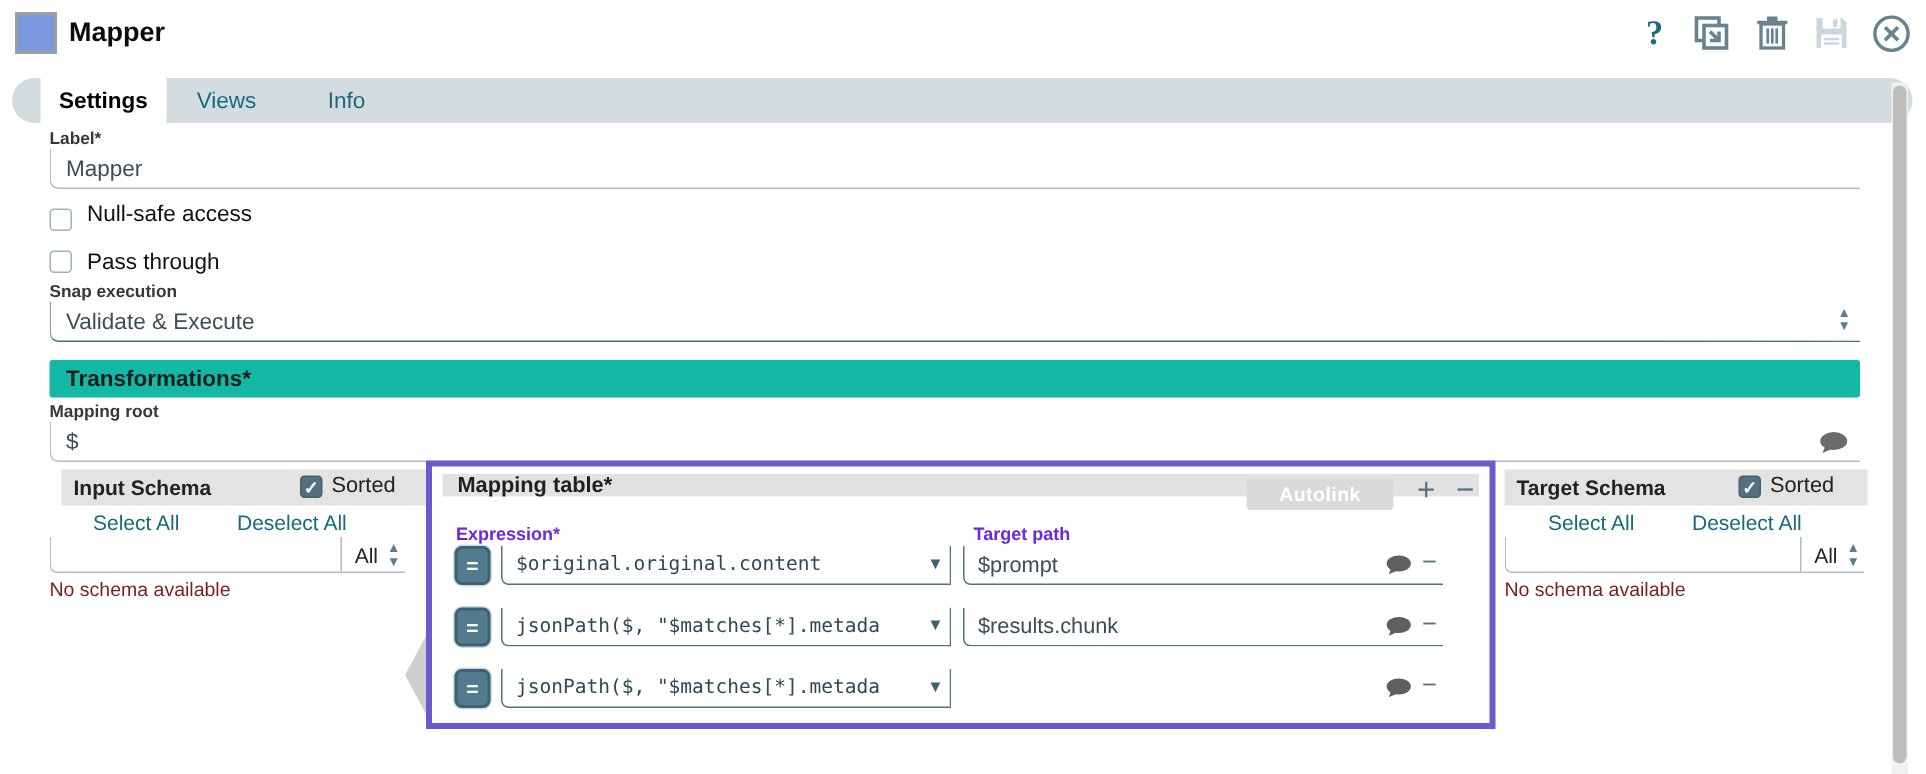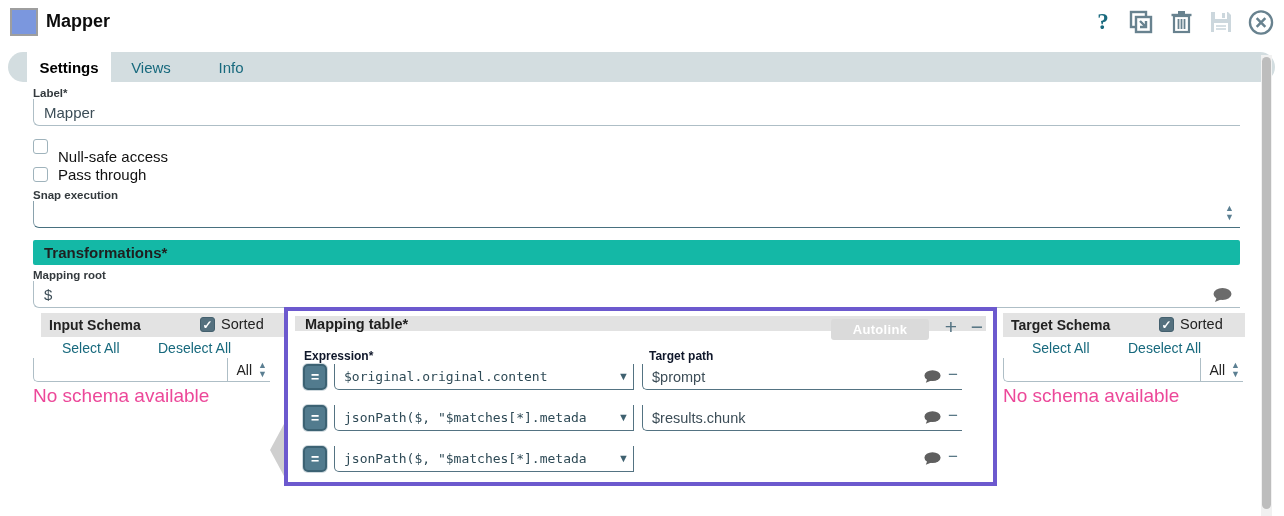--- a/index.html
+++ b/index.html
@@ -59,34 +59,34 @@
                padding-left:8px; }
   .links a { font-size:14px; color:#17697d; text-decoration:none; cursor:pointer; }
   .filterbox { position:absolute; height:24px; border-left:1px solid #aebec6;
                border-bottom:1px solid #aebec6; border-bottom-left-radius:5px;
                display:flex; align-items:center; }
   .filterbox .ftext { flex:1; border:none; outline:none; font-size:14px; padding:0 6px;
                       background:transparent; min-width:0; }
   .filterbox .fdrop { border-left:1px solid #aebec6; height:100%; display:flex;
                       align-items:center; font-size:14px; color:#222; padding:0 18px 0 8px;
                       position:relative; cursor:pointer; }
-  .nosch { position:absolute; font-size:19px; color:#ec4899; }
+  .nosch { position:absolute; font-size:13px; color:#7f1d1d; }
 
   
   .maptable { position:absolute; left:284px; top:307px; width:713px; height:179px;
               border:4px solid #6c59ce; background:#fff; }
   .mt-bar { position:absolute; left:7px; top:5px; width:691px; height:15px; background:#e2e2e2;
             display:flex; align-items:center; font-size:14.5px; font-weight:bold; color:#1f1f1f;
             padding-left:10px; }
   .autolink { position:absolute; right:64px; top:8px; width:98px; height:21px; background:#dadada;
               border:none; border-radius:3px; color:#fff; font-weight:bold; font-size:13px;
               font-family:"Liberation Sans",sans-serif; letter-spacing:.3px; }
   .mt-plus  { position:absolute; right:36px; top:4px; font-size:21px; color:#547382; cursor:pointer; }
   .mt-minus { position:absolute; right:10px; top:4px; font-size:21px; color:#547382; cursor:pointer; }
-  .colcap { position:absolute; font-size:12px; font-weight:bold; color:#0f172a; }
+  .colcap { position:absolute; font-size:12px; font-weight:bold; color:#6d28d9; }
   .mt-row { position:absolute; left:0; width:705px; height:27px; }
   .eqbtn { position:absolute; left:15px; top:0; width:24px; height:26px; background:#527b8e;
            border:2px solid #3c6273; border-radius:5px; color:#fff; font-size:14px;
            font-weight:bold; line-height:22px; text-align:center; cursor:pointer;
            box-shadow:0 0 0 1px #cfd9de; }
   .exprbox { position:absolute; left:46px; top:0; width:300px; height:26px;
              border-left:1px solid #547382; border-right:1px solid #547382;
              border-bottom:1px solid #547382; border-bottom-left-radius:5px; }
   .exprbox input { width:100%; height:100%; border:none; outline:none; background:transparent;
                    font-family:"DejaVu Sans Mono", monospace; font-size:13px; color:#2e4a56;
@@ -162,27 +162,28 @@
     <div class="tab plain">Views</div>
     <div class="tab plain">Info</div>
   </div>
 
   <div class="cap-label" style="left:33px; top:87px;">Label*</div>
   <div class="xfield" style="left:33px; top:99px; width:1207px;">
     <input value="Mapper" style="">
   </div>
 
   <div class="cb" style="left:33px; top:139px;"></div>
-  <div class="cb-label" style="left:58px; top:148px;text-align:right;">Null-safe access</div>
+  <div class="cb-label" style="left:58px; top:134px;text-align:right;">Null-safe access</div>
 
   <div class="cb" style="left:33px; top:167px;"></div>
   <div class="cb-label" style="left:58px; top:166px;">Pass through</div>
 
   <div class="cap-label" style="left:33px; top:189px;">Snap execution</div>
   <div class="xfield selfield" style="left:33px; top:201px; width:1207px;">
+    <input readonly="" value="Validate &amp; Execute" style="">
     <div class="spinner">
       <span>▲</span>
         <span>▼</span>
     </div>
   </div>
 
   <div class="section-bar" style="top:240px;">Transformations*</div>
 
   <div class="cap-label" style="left:33px; top:269px;">Mapping root</div>
   <div class="xfield" style="left:33px; top:281px; width:1207px;">

